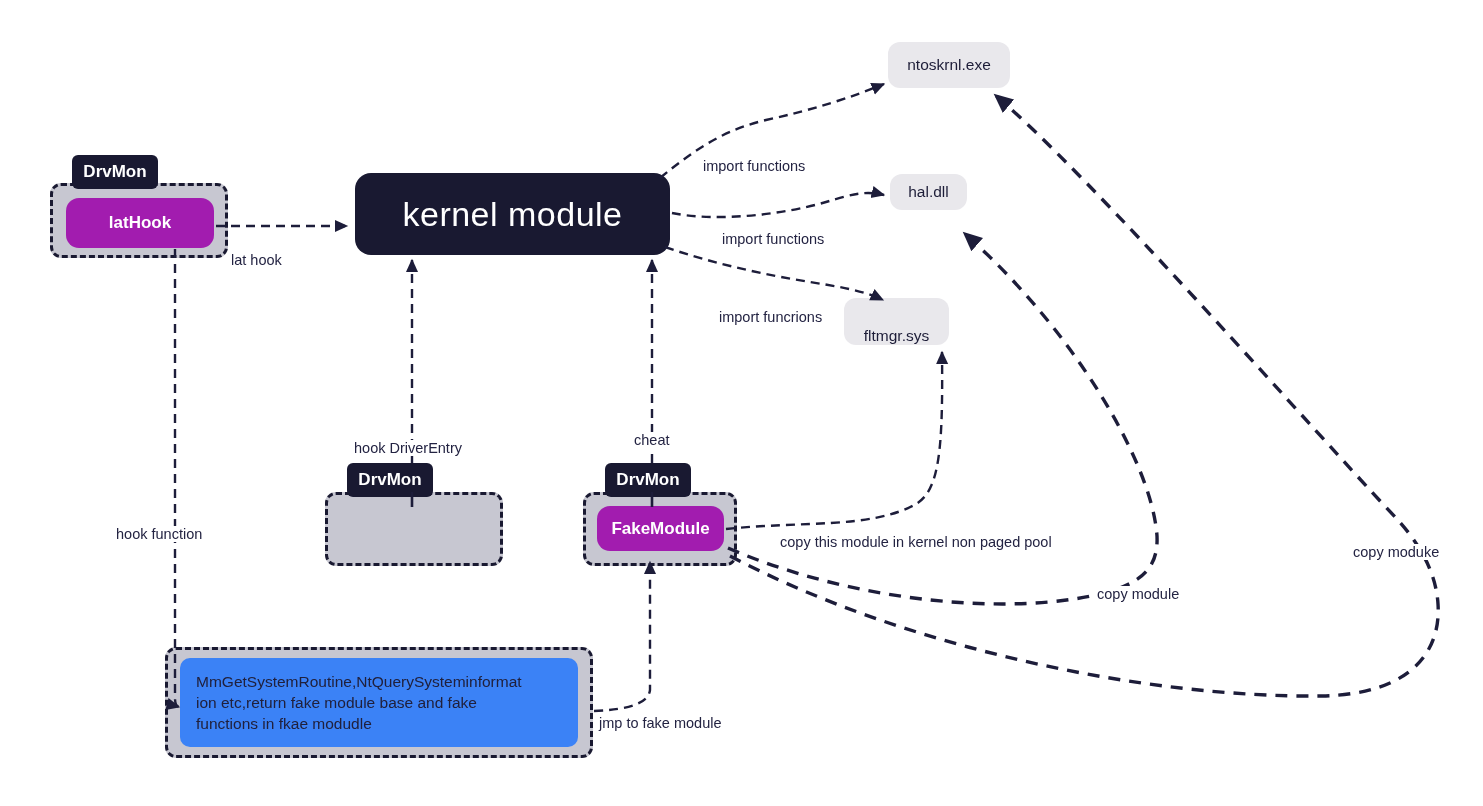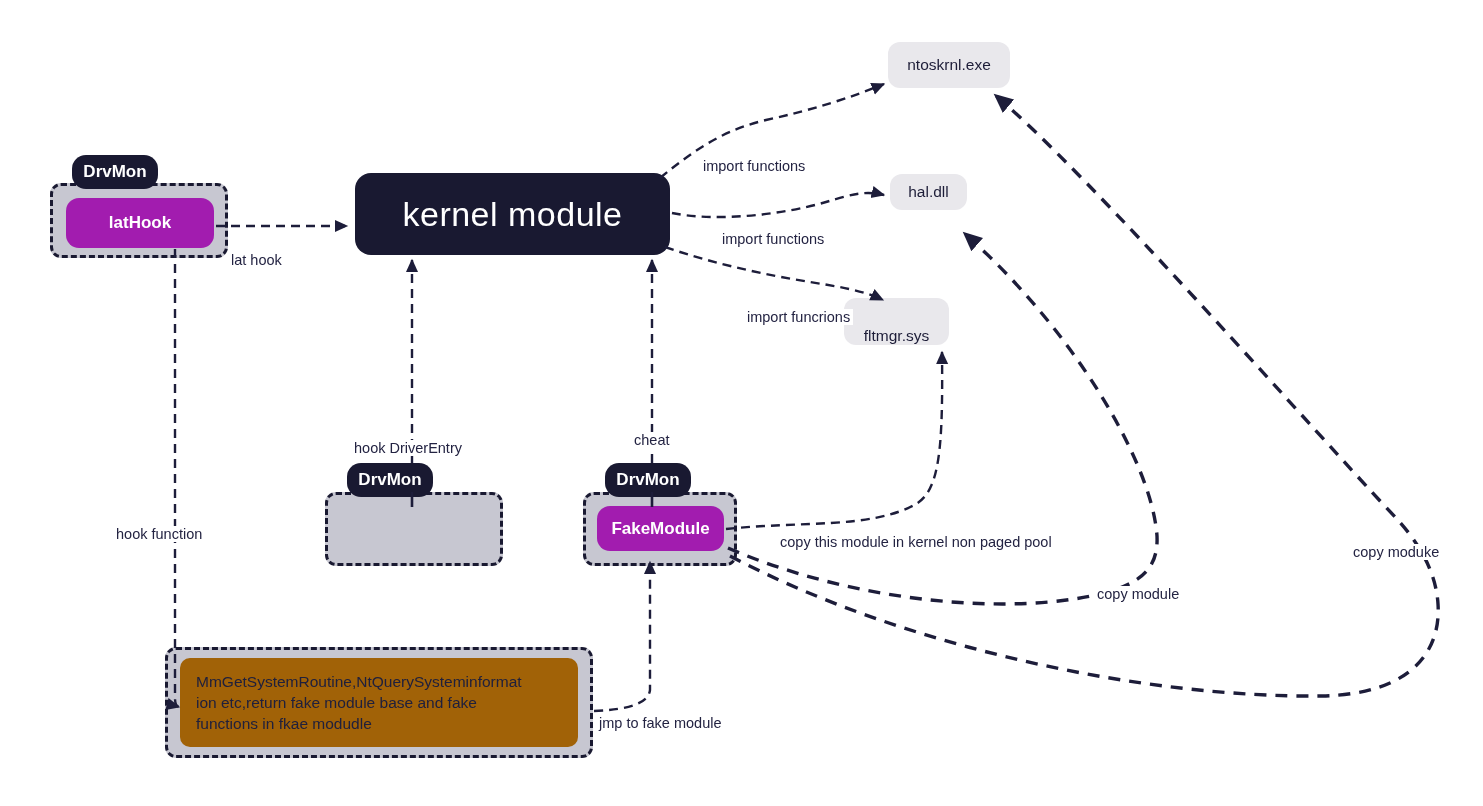--- a/index.html
+++ b/index.html
@@ -3,21 +3,21 @@
 <meta charset="utf-8">
 <style>
   html,body{margin:0;padding:0;background:#ffffff;}
   .canvas{
     position:relative;width:1483px;height:806px;background:#ffffff;
     font-family:"Liberation Sans", sans-serif;overflow:hidden;
   }
   .abs{position:absolute;box-sizing:border-box;}
   
   .tab{
-    background:#191931;color:#ffffff;border-radius:14px;
+    background:#191931;color:#ffffff;border-radius:6px;
     display:flex;align-items:center;justify-content:center;
     font-size:17px;font-weight:600;z-index:1;
   }
   .group{
     background:#c7c7d1;border:3px dashed #191931;border-radius:11px;z-index:1;
   }
   .module{
     background:#a21caf;color:#ffffff;border-radius:13px;
     display:flex;align-items:center;justify-content:center;
     font-size:17px;font-weight:600;z-index:2;
@@ -29,21 +29,21 @@
   }
   .sysbox{
     background:#e9e8ec;color:#1d1d38;border-radius:12px;
     display:flex;align-items:center;justify-content:center;
     font-size:15.5px;z-index:1;
   }
   .note-outer{
     background:#c7c7d1;border:3px dashed #191931;border-radius:11px;z-index:1;
   }
   .note-inner{
-    background:#a16207;border-radius:10px;color:#20203c;
+    background:#3b82f6;border-radius:10px;color:#20203c;
     font-size:15.5px;line-height:21px;padding:13px 16px 0 16px;
     white-space:pre-line;z-index:2;
   }
   
   .lbl{
     position:absolute;color:#232342;font-size:14.5px;white-space:nowrap;
     background:#ffffff;padding:0 3px;z-index:4;margin-top:37px;
   }
   
   .edges{position:absolute;left:0;top:0;z-index:3;pointer-events:none;}
@@ -62,21 +62,21 @@
   #mod-fake{left:597px;top:506px;width:127px;height:45px;text-align:center;}
   #kernel{left:355px;top:173px;width:315px;height:82px;}
   #sys-ntoskrnl{left:888px;top:42px;width:122px;height:46px;}
   #sys-hal{left:890px;top:174px;width:77px;height:36px;text-align:right;}
   #sys-fltmgr{left:844px;top:298px;width:105px;height:47px;align-items:flex-end;}
   #note-outer{left:165px;top:647px;width:428px;height:111px;}
   #note-inner{left:180px;top:658px;width:398px;height:89px;}
   #lbl-lat-hook{left:228px;top:215px;}
   #lbl-imp1{left:700px;top:121px;}
   #lbl-imp2{left:719px;top:194px;}
-  #lbl-imp3{left:744px;top:272px;}
+  #lbl-imp3{left:716px;top:272px;}
   #lbl-hde{left:351px;top:403px;}
   #lbl-cheat{left:631px;top:395px;}
   #lbl-hookfn{left:113px;top:489px;}
   #lbl-copythis{left:777px;top:497px;}
   #lbl-copymodule{left:1094px;top:549px;}
   #lbl-copymoduke{left:1350px;top:507px;}
   #lbl-jmp{left:596px;top:678px;}
 </style>
 </head>
 <body>

